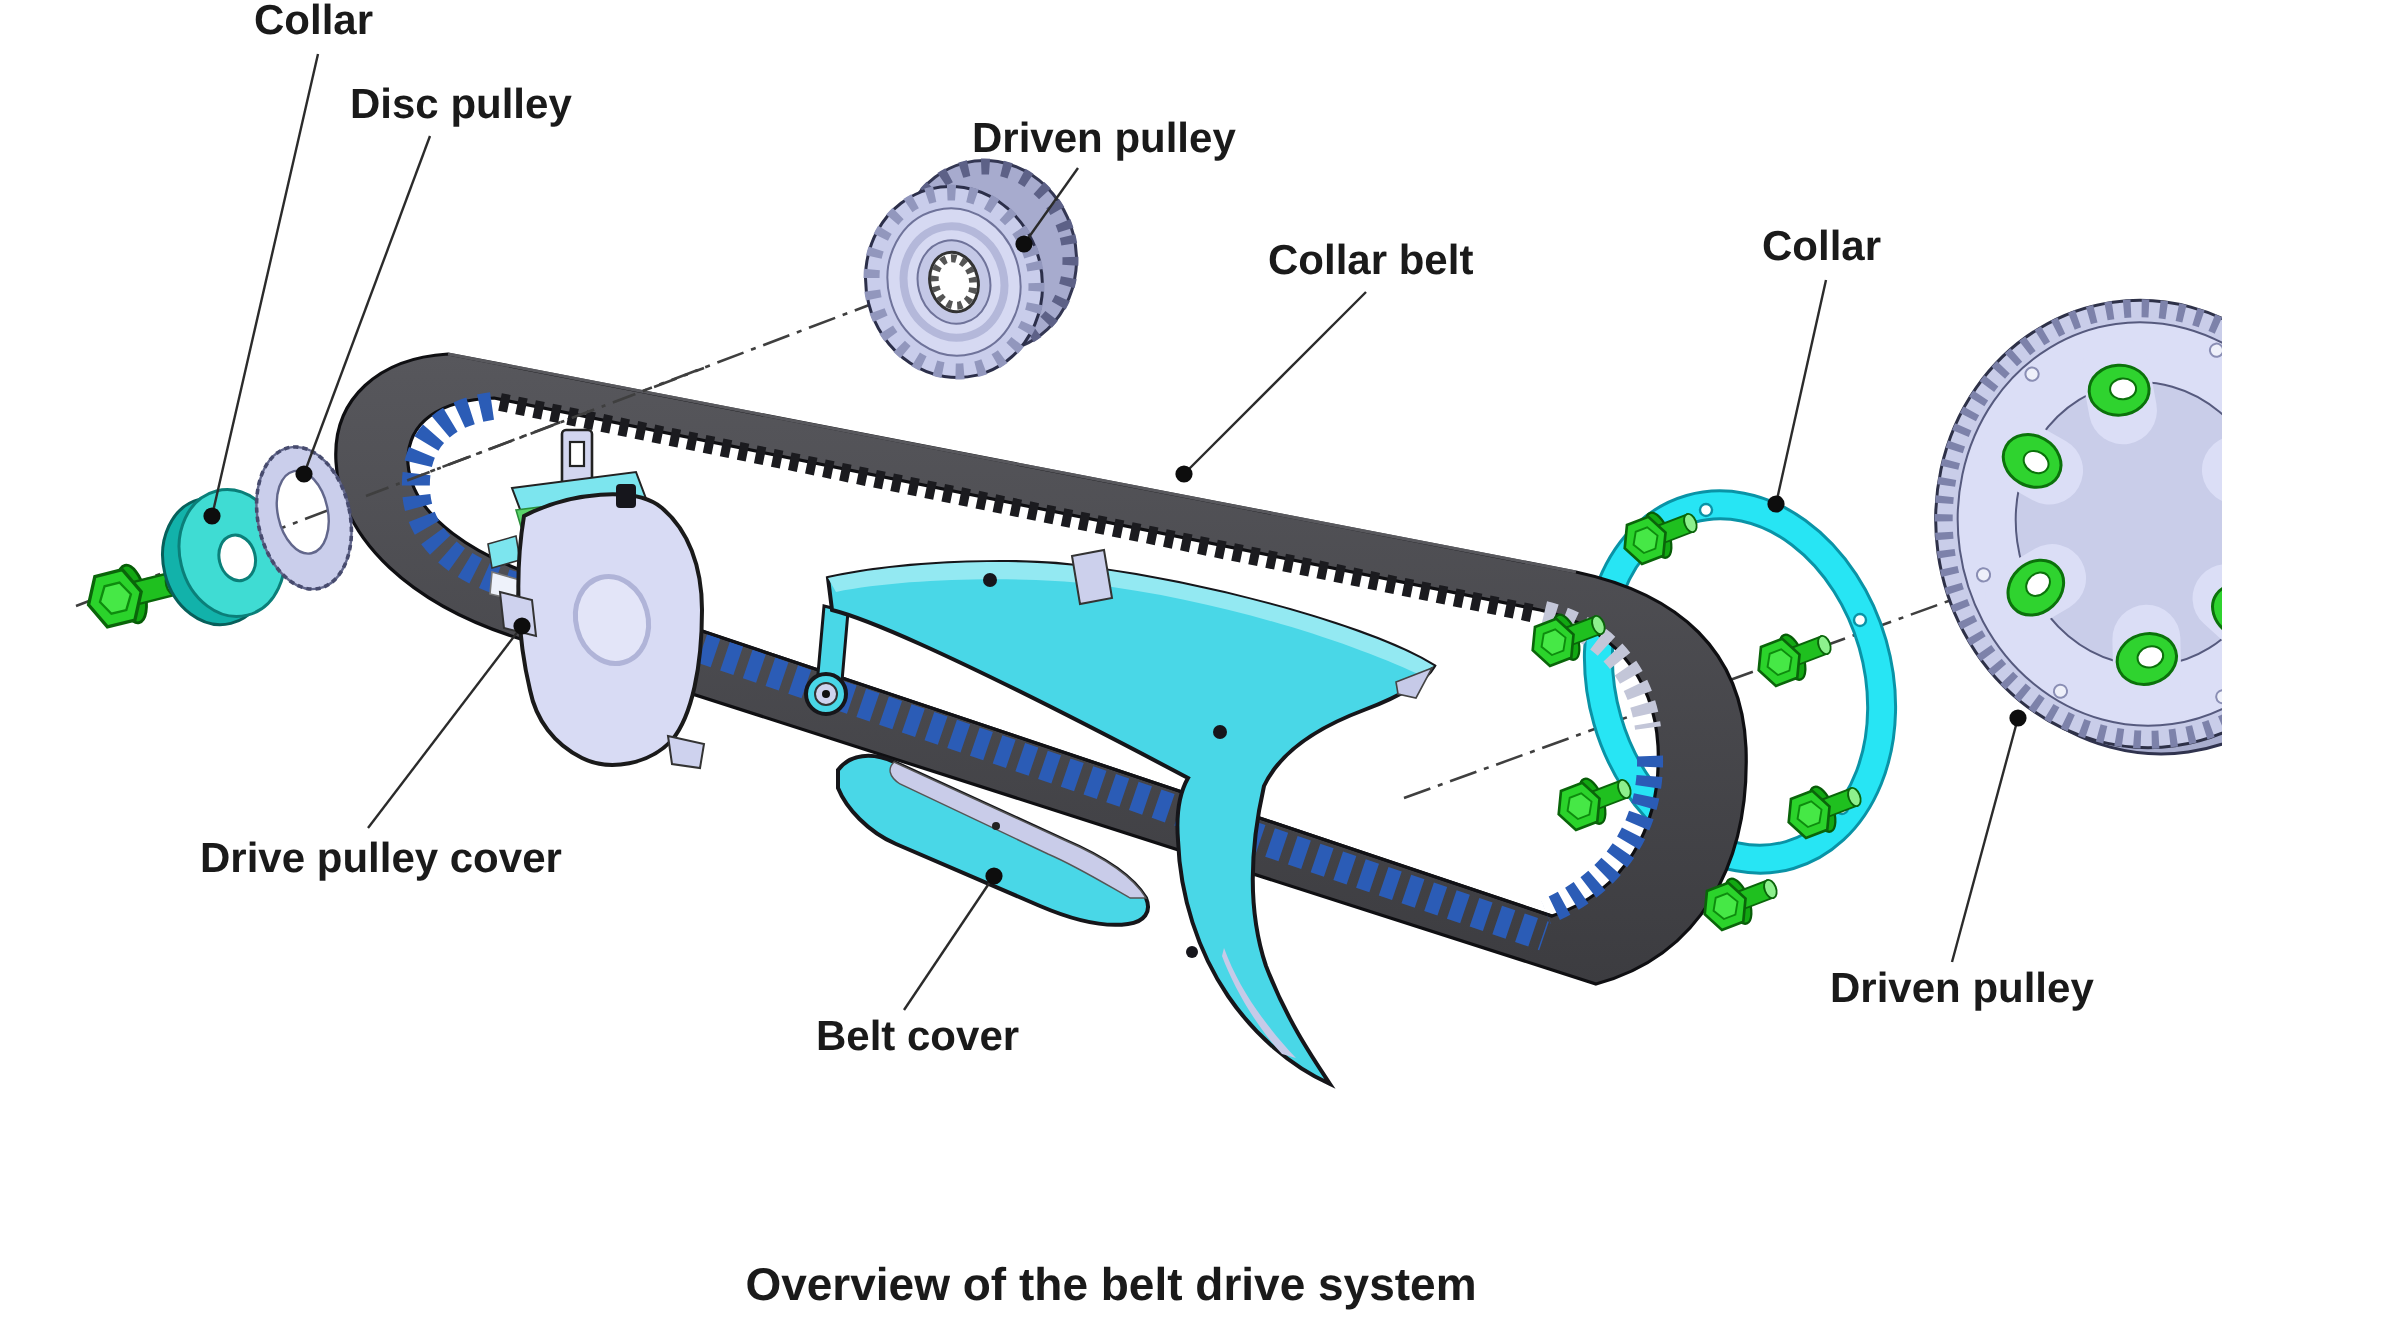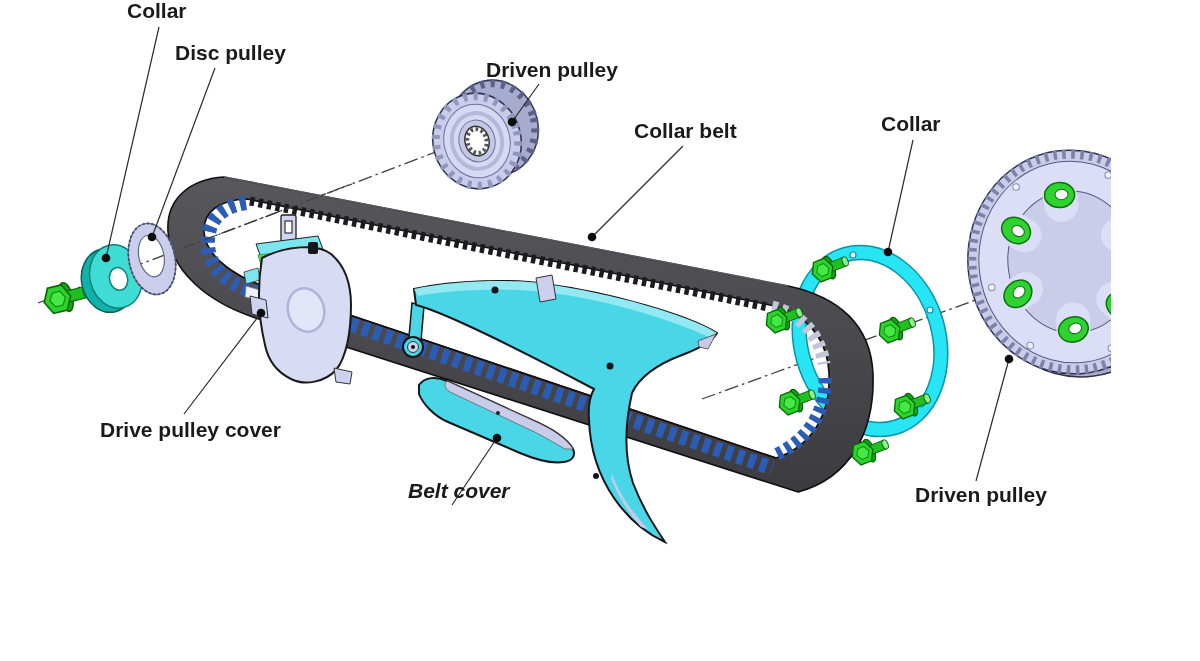--- a/index.html
+++ b/index.html
@@ -187,16 +187,17 @@
         <circle cx="1009" cy="359" r="4.3"></circle>
   </g>
 </svg>
 
   <div class="part-label" style="left:127px;top:0px;">Collar</div>
   <div class="part-label" style="left:175px;top:42px;">Disc pulley</div>
   <div class="part-label" style="left:486px;top:59px;">Driven pulley</div>
   <div class="part-label" style="left:634px;top:120px;">Collar belt</div>
   <div class="part-label" style="left:881px;top:113px;">Collar</div>
   <div class="part-label" style="left:100px;top:419px;">Drive pulley cover</div>
-  <div class="part-label" style="left:408px;top:480px;font-style:italic;">Belt cover</div>
+  <div class="part-label" style="left:408px;top:508px;">Belt cover</div>
   <div class="part-label" style="left:915px;top:484px;text-align:center;">Driven pulley</div>
 
+  <div class="caption">Overview of the belt drive system</div>
 </div>
 
 </body></html>

